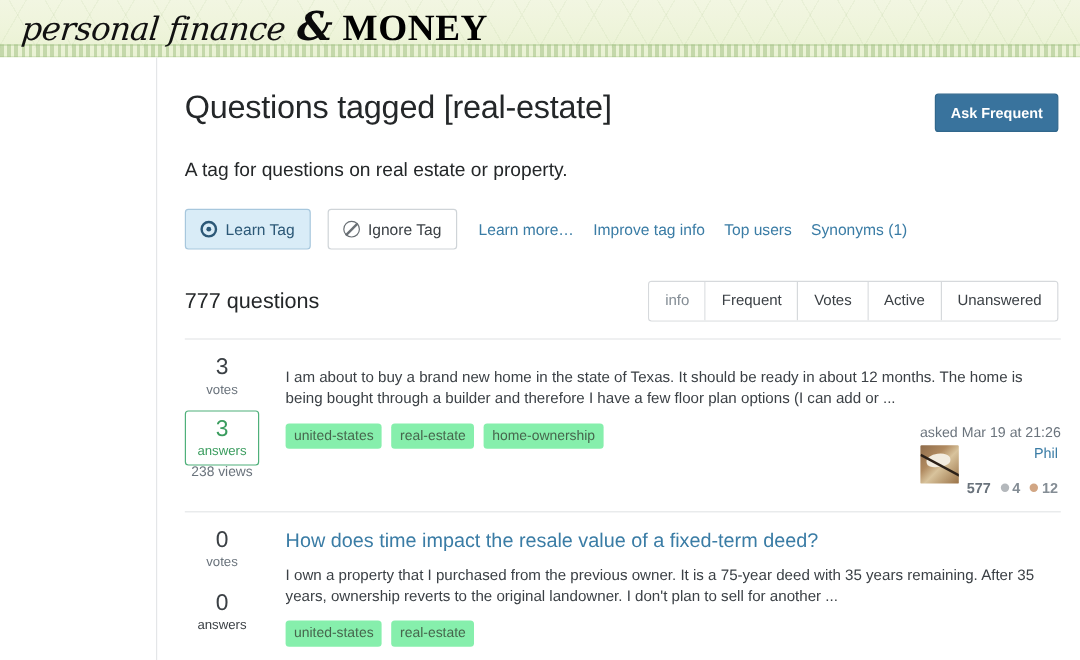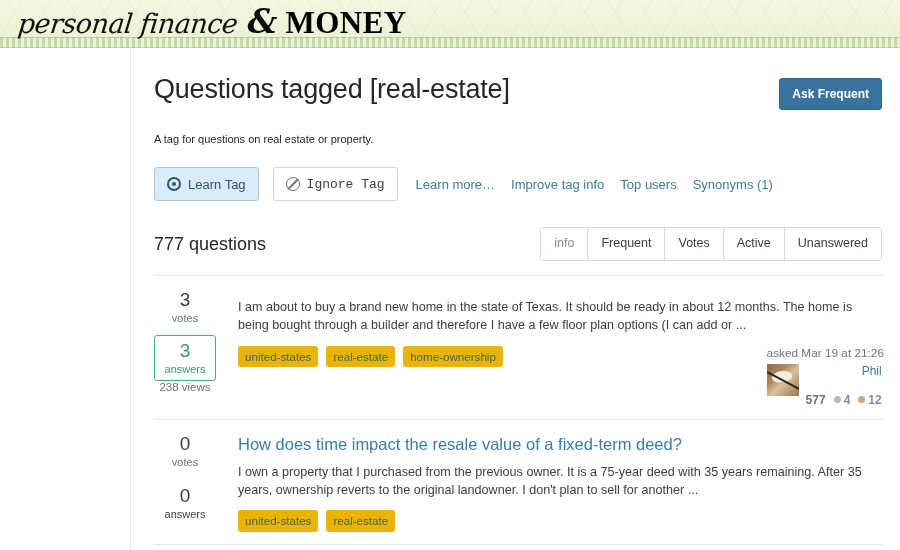--- a/index.html
+++ b/index.html
@@ -119,21 +119,21 @@
     padding: 9px 12px;
     border-radius: 3px;
     border: 1px solid #31678c;
     cursor: pointer;
     margin-top: 4px;
     margin-right: 2px;
     white-space: nowrap;
     line-height: 1;
   }
   #tag-description {
-    font-size: 11px;
+    font-size: 16px;
     color: #242729;
     margin: 22px 0 0 0;
     line-height: 1.4;
   }
 
   
   #tag-actions {
     display: flex;
     align-items: center;
     margin-top: 20px;
@@ -155,21 +155,20 @@
     background: #d9ecf7;
     border: 1px solid #a7c7dd;
     color: #2c5877;
     margin-right: 14px;
   }
   #ignore-tag-button {
     background: #ffffff;
     border: 1px solid #cfd4d8;
     color: #3b4045;
     margin-right: 18px;
-    font-family: Liberation Mono, monospace;
   }
   .icon-eye {
     width: 14px; height: 14px;
     border-radius: 50%;
     border: 2px solid #2c5877;
     box-sizing: border-box;
     position: relative;
     flex: none;
   }
   .icon-eye::after {
@@ -306,21 +305,21 @@
     margin-top: 8px;
   }
   .meta-row {
     display: flex;
     align-items: flex-start;
     justify-content: space-between;
     margin-top: 11px;
   }
   .tag-list { display: flex; gap: 8px; flex-wrap: wrap; }
   .post-tag {
-    background: #eab308;
+    background: #86efac;
     color: #46664d;
     font-size: 11.6px;
     padding: 5px 7px;
     border-radius: 3px;
     cursor: pointer;
     line-height: 1;
     white-space: nowrap;
   }
   .user-block {
     flex: none;

